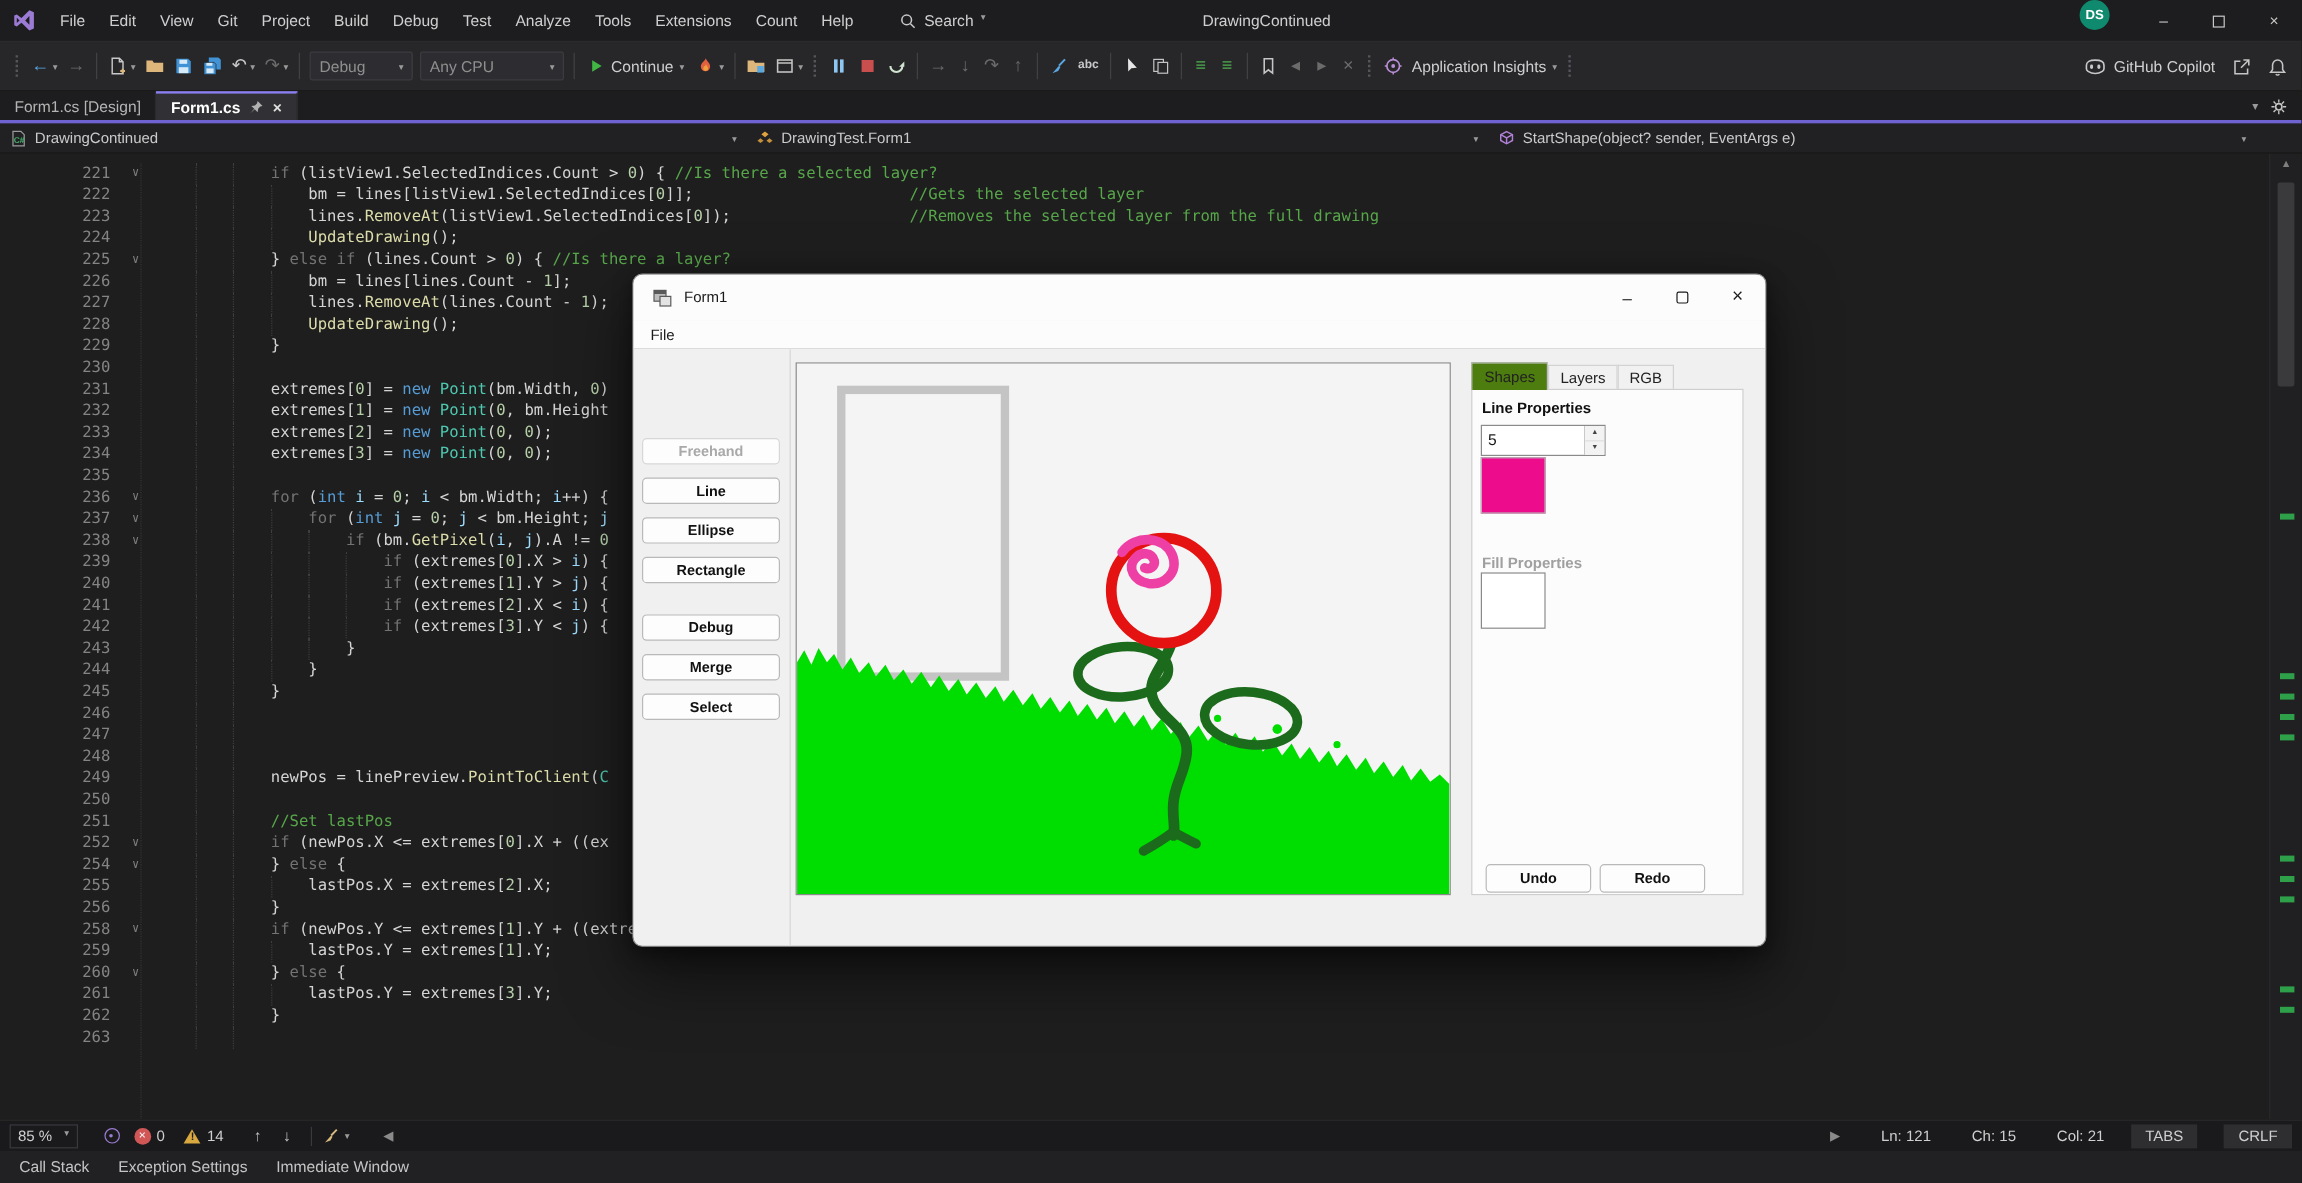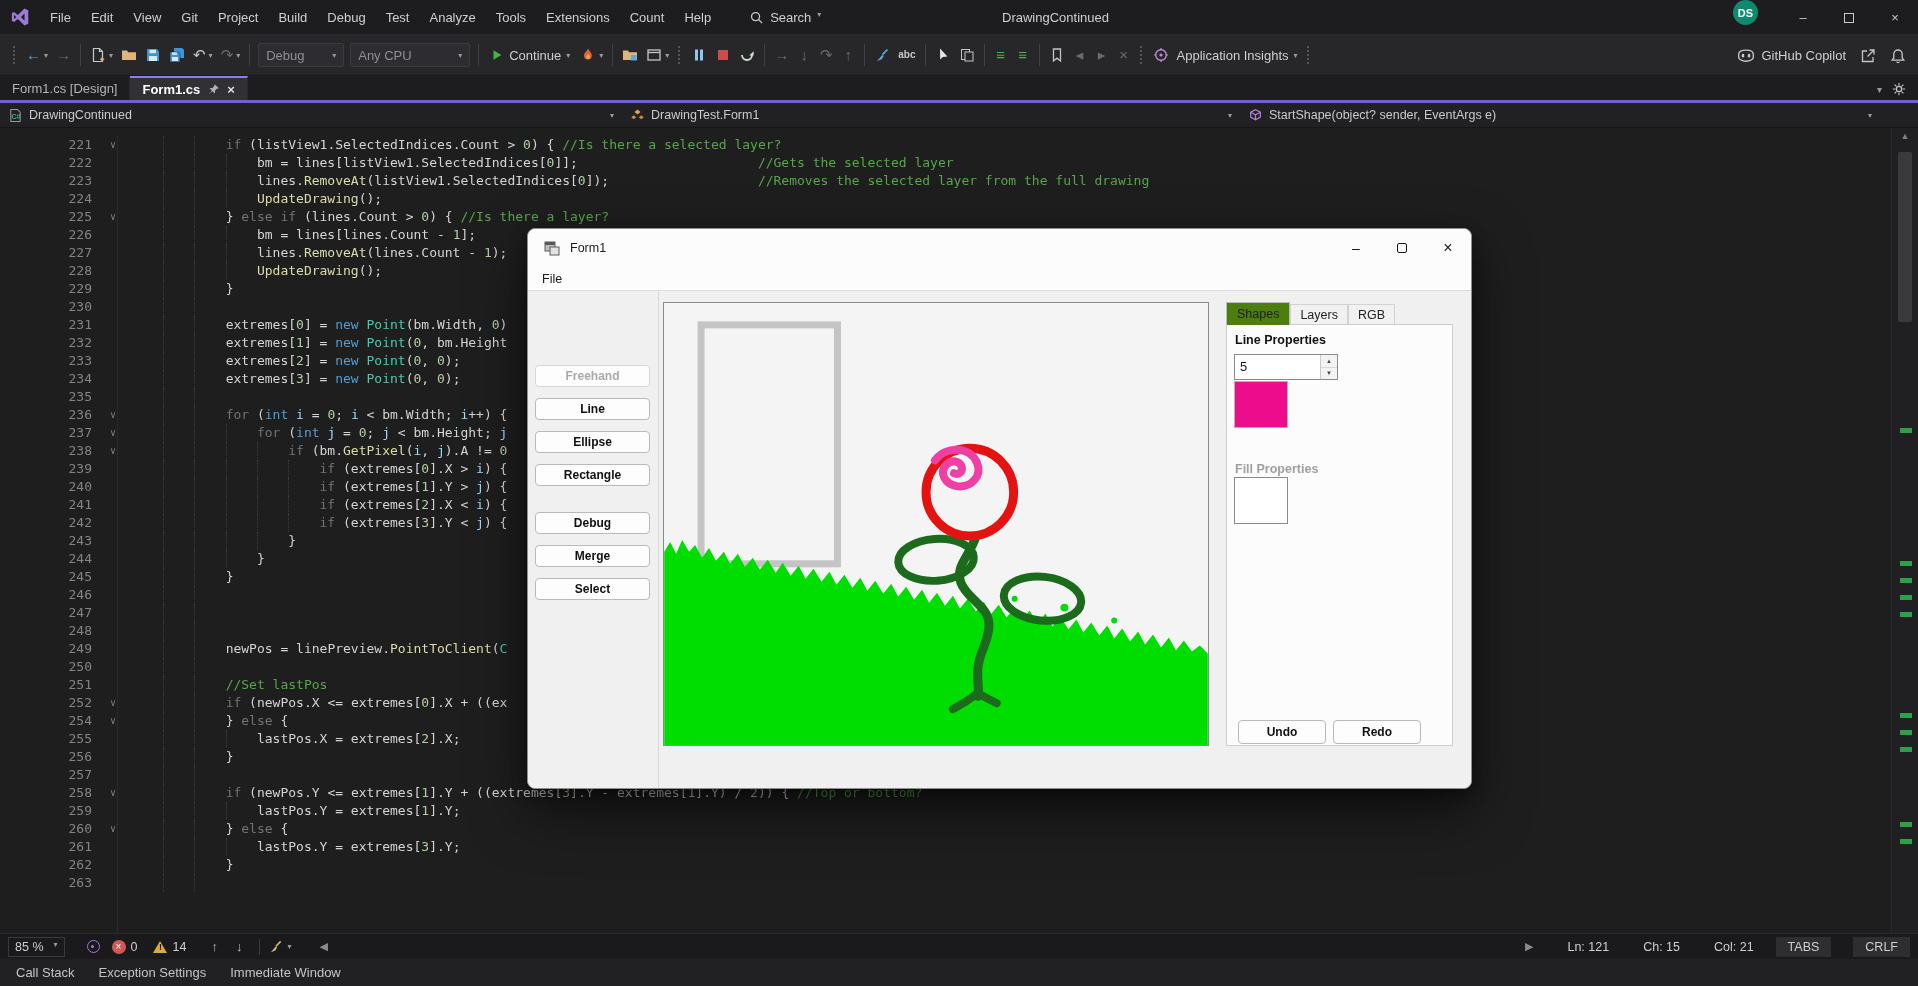--- a/index.html
+++ b/index.html
@@ -677,26 +677,20 @@
         <span class="ig" style="left: 225.64px;"></span>
         <span class="codetxt"><span>            </span><span class="tk-i">lastPos</span><span class="tk-p">.</span><span class="tk-i">X</span><span class="tk-p"> = </span><span class="tk-i">extremes</span><span class="tk-p">[</span><span class="tk-n">2</span><span class="tk-p">].</span><span class="tk-i">X</span><span class="tk-p">;</span></span>
       </div>
       <div class="cl">
         <span class="ln">256</span>
         <span class="ig" style="left: 163px;"></span>
         <span class="ig" style="left: 194.32px;"></span>
         <span class="codetxt"><span>        </span><span class="tk-p">}</span></span>
       </div>
       <div class="cl">
-        <span class="ln">257</span>
-        <span class="ig" style="left: 163px;"></span>
-        <span class="ig" style="left: 194.32px;"></span>
-        <span class="codetxt"><span>        </span></span>
-      </div>
-      <div class="cl">
         <span class="ln">258</span>
         <span class="fold">∨</span>
         <span class="ig" style="left: 163px;"></span>
         <span class="ig" style="left: 194.32px;"></span>
         <span class="codetxt"><span>        </span><span class="tk-k">if</span><span class="tk-p"> (</span><span class="tk-i">newPos</span><span class="tk-p">.</span><span class="tk-i">Y</span><span class="tk-p"> &lt;= </span><span class="tk-i">extremes</span><span class="tk-p">[</span><span class="tk-n">1</span><span class="tk-p">].</span><span class="tk-i">Y</span><span class="tk-p"> + ((</span><span class="tk-i">extremes</span><span class="tk-p">[</span><span class="tk-n">3</span><span class="tk-p">].</span><span class="tk-i">Y</span><span class="tk-p"> - </span><span class="tk-i">extremes</span><span class="tk-p">[</span><span class="tk-n">1</span><span class="tk-p">].</span><span class="tk-i">Y</span><span class="tk-p">) / </span><span class="tk-n">2</span><span class="tk-p">)) { </span><span class="tk-c">//Top or bottom?</span></span>
       </div>
       <div class="cl">
         <span class="ln">259</span>
         <span class="ig" style="left: 163px;"></span>
         <span class="ig" style="left: 194.32px;"></span>

